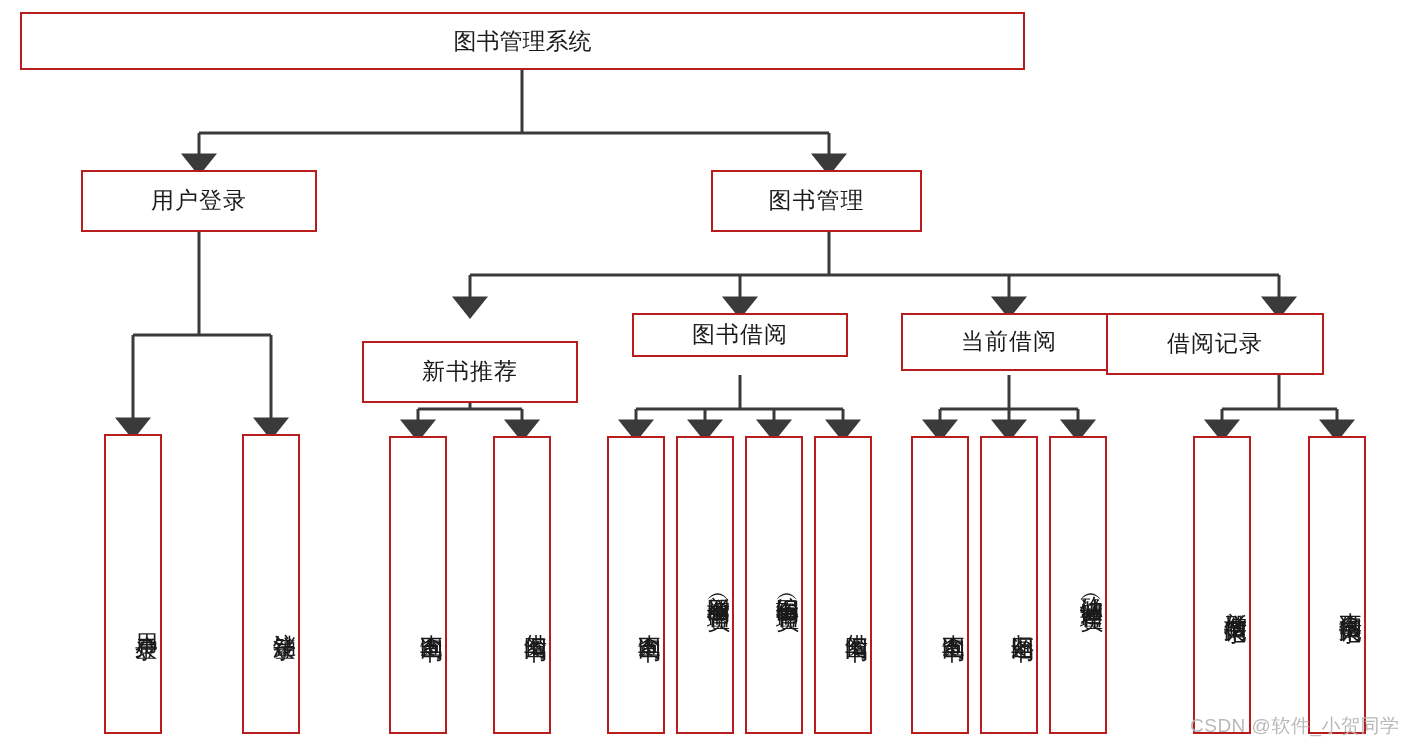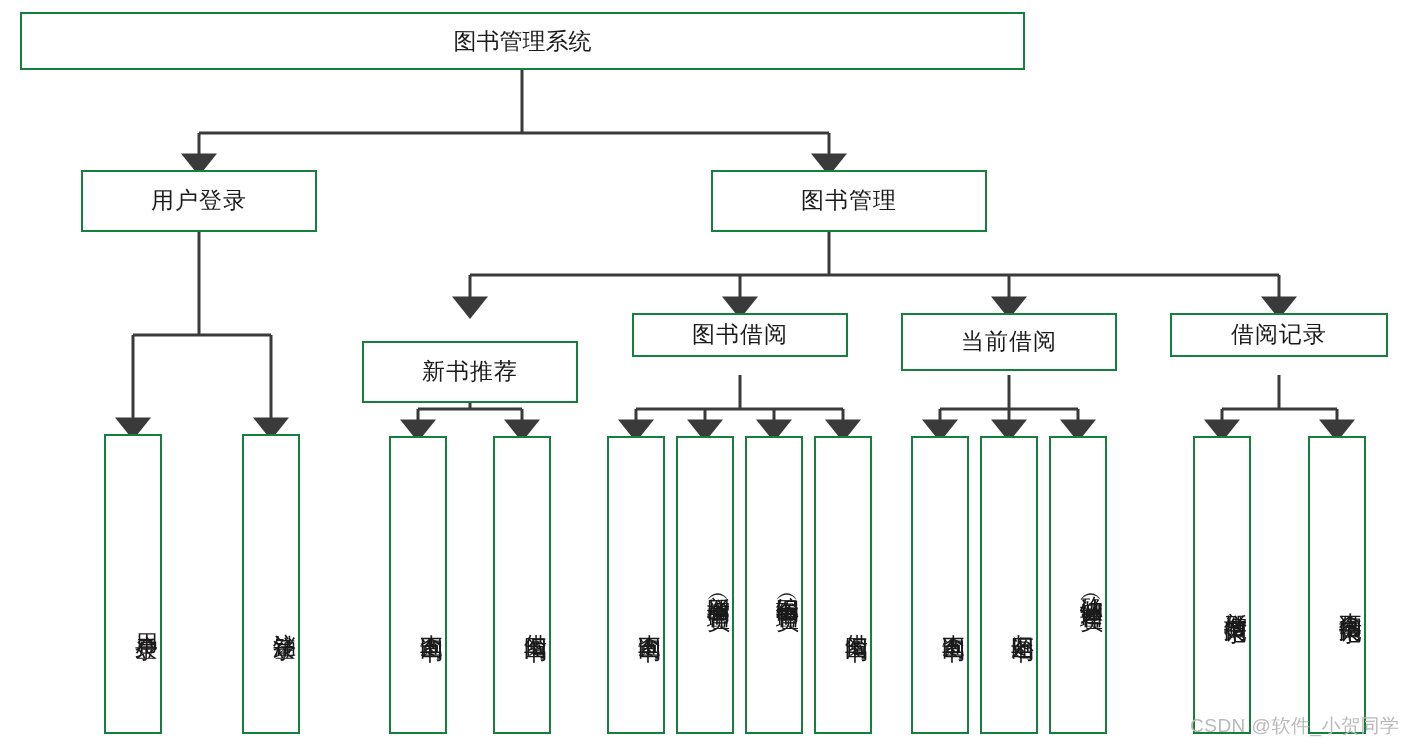--- a/index.html
+++ b/index.html
@@ -23,21 +23,21 @@
     left: 0;
     top: 0;
     width: 1405px;
     height: 747px;
     pointer-events: none;
   }
   .node {
     position: absolute;
     box-sizing: border-box;
     background: #ffffff;
-    border: 2px solid #15803d;
+    border: 2px solid #b91c1c;
     display: flex;
     align-items: center;
     justify-content: center;
     text-align: center;
     color: #1a1a1a;
   }
   .node.h {
     font-size: 23px;
     line-height: 1.1;
     letter-spacing: 1px;
@@ -128,34 +128,34 @@
     </g>
   </svg>
 
   <div class="node root" style="left:20px; top:12px; width:1005px; height:58px;">
     <span>图书管理系统</span>
   </div>
 
   <div class="node h" style="left:81px; top:170px; width:236px; height:62px;">
     <span>用户登录</span>
   </div>
-  <div class="node h" style="left:711px; top:170px; width:276px; height:62px;text-align:center;">
+  <div class="node h" style="left:711px; top:170px; width:211px; height:62px;text-align:center;">
     <span>图书管理</span>
   </div>
 
   <div class="node h" style="left:362px; top:313px; width:216px; height:62px;margin-top:28px;">
     <span>新书推荐</span>
   </div>
   <div class="node h" style="left:632px; top:313px; width:216px; height:44px;">
     <span>图书借阅</span>
   </div>
   <div class="node h" style="left:901px; top:313px; width:216px; height:58px;">
     <span>当前借阅</span>
   </div>
-  <div class="node h" style="left:1170px; top:313px; width:218px; height:44px;">
+  <div class="node h" style="left:1106px; top:313px; width:218px; height:62px;">
     <span>借阅记录</span>
   </div>
 
   <div class="node leaf" style="left:104px; top:434px; width:58px; height:300px; padding-top:70px;">
     <span class="vtext">用户登录</span>
   </div>
   <div class="node leaf" style="left:242px; top:434px; width:58px; height:300px; padding-top:70px;">
     <span class="vtext">注销登录</span>
   </div>
 

